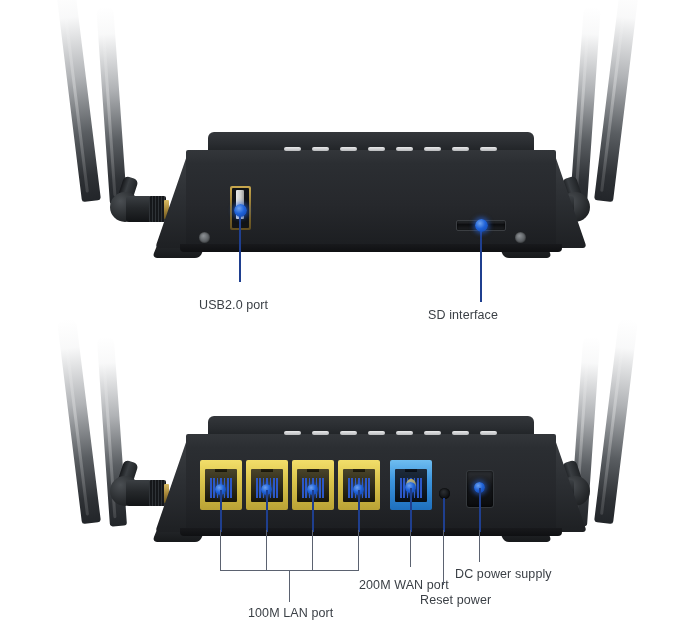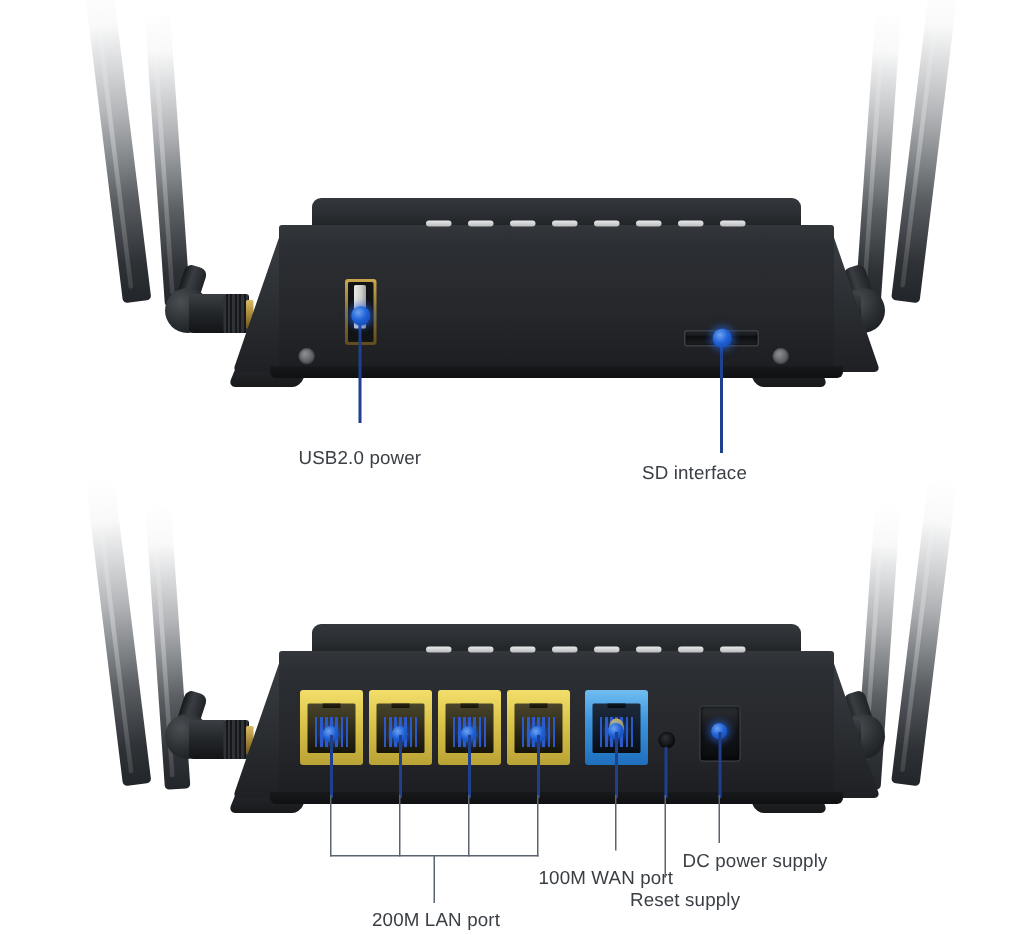--- a/index.html
+++ b/index.html
@@ -300,21 +300,21 @@
       <div class="usb-inner">
         <div class="usb-tongue"></div>
       </div>
     </div>
 
     <div class="sd-slot" style="left:456px; top:220px; width:50px; height:11px;"></div>
   </div>
 
   <div class="callout-line" style="left:239px; top:210px; height:72px;"></div>
   <div class="callout-dot" style="left:234px; top:204px;"></div>
-  <div class="label" style="left:199px; top:298px;">USB2.0 power</div>
+  <div class="label" style="left:199px; top:298px;">USB2.0 port</div>
 
   <div class="callout-line" style="left:480px; top:226px; height:76px;"></div>
   <div class="callout-dot" style="left:475px; top:219px;"></div>
   <div class="label" style="left:428px; top:308px;">SD interface</div>
 
   <div class="router" style="left:0; top:300px; width:679px; height:260px;">
 
     <div class="antenna" style="left:82px; top:18px; width:19px; height:205px; transform:rotate(-7deg);">
       <div class="antenna-sheen"></div>
     </div>
@@ -406,29 +406,29 @@
   <div class="callout-line" style="left:266px; top:490px; height:42px;"></div>
   <div class="callout-line" style="left:312px; top:490px; height:42px;"></div>
   <div class="callout-line" style="left:358px; top:490px; height:42px;"></div>
 
   <div class="lead" style="left:220px; top:530px; height:41px;"></div>
   <div class="lead" style="left:266px; top:530px; height:41px;"></div>
   <div class="lead" style="left:312px; top:530px; height:41px;"></div>
   <div class="lead" style="left:358px; top:530px; height:41px;"></div>
   <div class="lead-h" style="left:220px; top:570px; width:139px;"></div>
   <div class="lead" style="left:289px; top:570px; height:32px;"></div>
-  <div class="label" style="left:248px; top:606px;">200M LAN port</div>
+  <div class="label" style="left:248px; top:606px;">100M LAN port</div>
 
   <div class="callout-dot small" style="left:405px; top:482px;"></div>
   <div class="callout-line" style="left:410px; top:488px; height:44px;"></div>
   <div class="lead" style="left:410px; top:530px; height:37px;"></div>
-  <div class="label" style="left:359px; top:578px;">100M WAN port</div>
+  <div class="label" style="left:359px; top:578px;">200M WAN port</div>
 
   <div class="callout-line" style="left:443px; top:498px; height:34px;"></div>
   <div class="lead" style="left:443px; top:530px; height:55px;"></div>
-  <div class="label" style="left:420px; top:593px;">Reset supply</div>
+  <div class="label" style="left:420px; top:593px;">Reset power</div>
 
   <div class="callout-dot small" style="left:474px; top:482px;"></div>
   <div class="callout-line" style="left:479px; top:488px; height:44px;"></div>
   <div class="lead" style="left:479px; top:530px; height:32px;"></div>
   <div class="label" style="left:455px; top:567px;">DC power supply</div>
 
 </div>
 
 </body></html>

